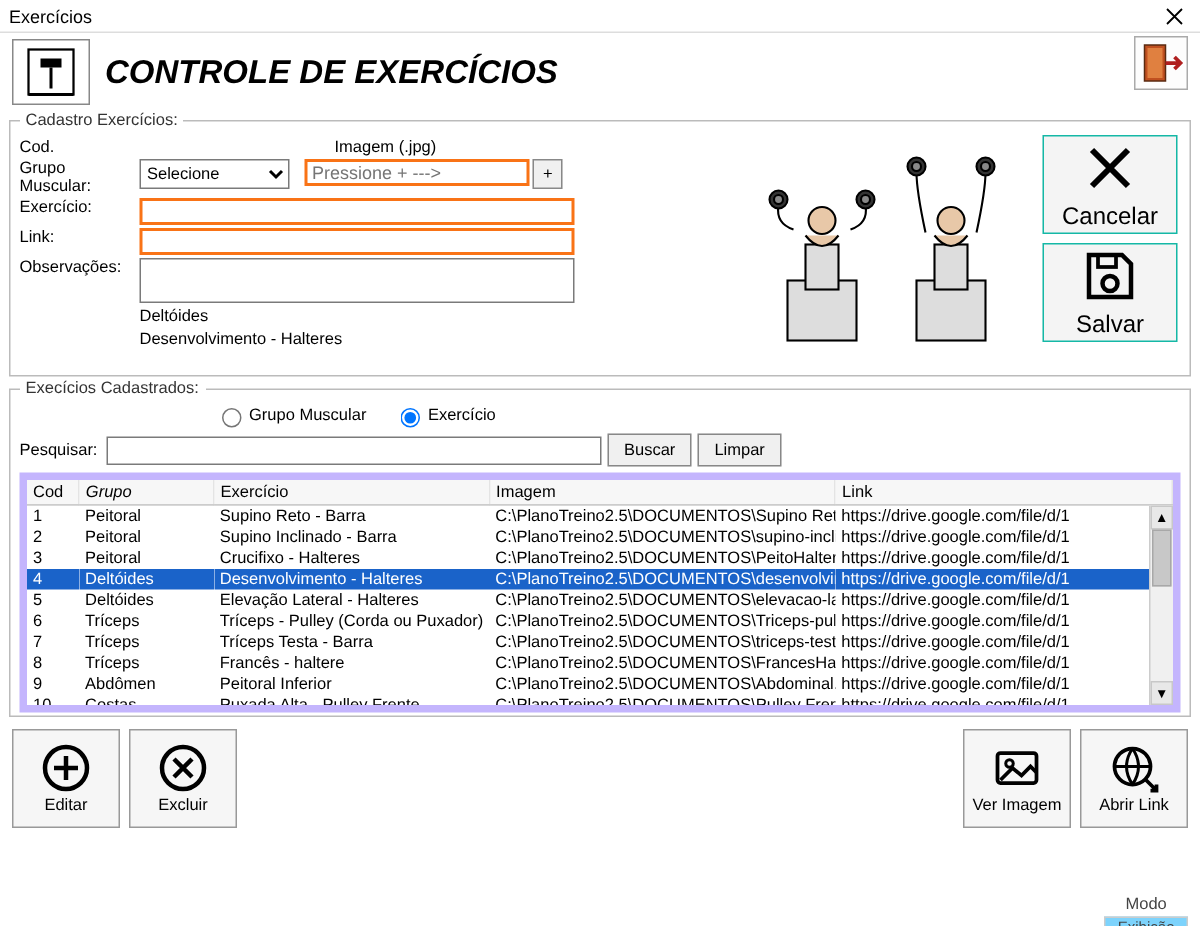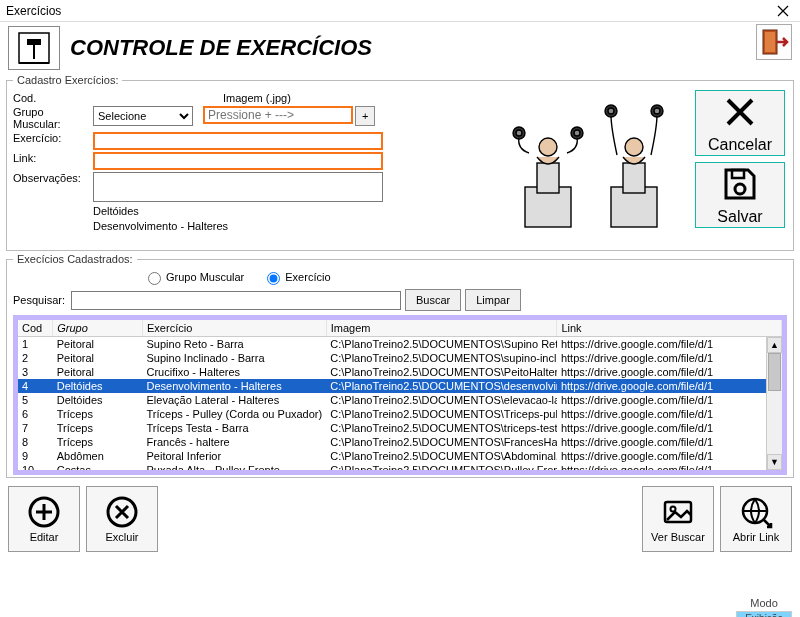--- a/index.html
+++ b/index.html
@@ -304,21 +304,21 @@
       </svg>
     <span>Excluir</span>
   </div>
   <div class="spacer"></div>
   <div class="toolbtn">
     <svg viewBox="0 0 34 34">
         <rect x="4" y="7" width="26" height="20" rx="2" fill="none" stroke="#000" stroke-width="2.5"></rect>
         <circle cx="12" cy="14" r="2.5" fill="none" stroke="#000" stroke-width="2"></circle>
         <path d="M6 25 L14 17 L20 22 L26 16 L30 20" fill="none" stroke="#000" stroke-width="2.5"></path>
       </svg>
-    <span>Ver Buscar</span>
+    <span>Ver Imagem</span>
   </div>
   <div class="toolbtn">
     <svg viewBox="0 0 34 34">
         <circle cx="16" cy="16" r="12" fill="none" stroke="#000" stroke-width="2.5"></circle>
         <path d="M4 16 H28 M16 4 Q8 16 16 28 M16 4 Q24 16 16 28" fill="none" stroke="#000" stroke-width="2"></path>
         <path d="M24 24 L32 32 M28 32 H32 V28" stroke="#000" stroke-width="2.5" fill="none"></path>
       </svg>
     <span>Abrir Link</span>
   </div>
 </div>

